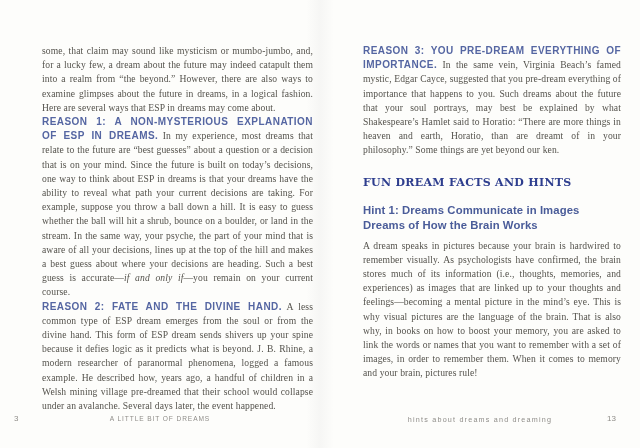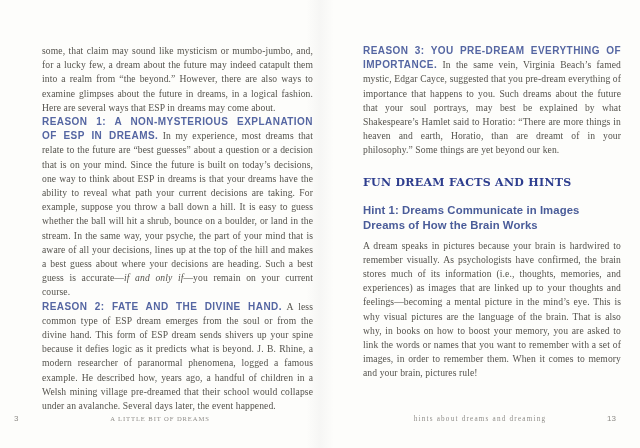--- a/index.html
+++ b/index.html
@@ -57,21 +57,21 @@
     font-size: 11.3px;
     line-height: 15.5px;
     letter-spacing: 0.1px;
     color: var(--hint-blue, #4a5c99);
   }
   .hint-heading span { display: block; }
 
   .footer-band { position: absolute; top: 415px; left: 0; width: 320px; height: 14px; }
   .running-head {
     display: block; width: 100%; text-align: center;
-    font-family: Liberation Serif, serif;
+    font-family: Liberation Sans, sans-serif;
     color: var(--footer-gray, #8f8d89);
   }
   .running-head.caps  { font-size: 6.6px; letter-spacing: 0.9px; }
   .running-head.lower { font-size: 7.2px; letter-spacing: 1.2px; }
   .page-num {
     position: absolute; top: -1px;
     font-family: "Liberation Sans", sans-serif;
     font-size: 8px;
     color: var(--footer-gray, #8f8d89);
   }

